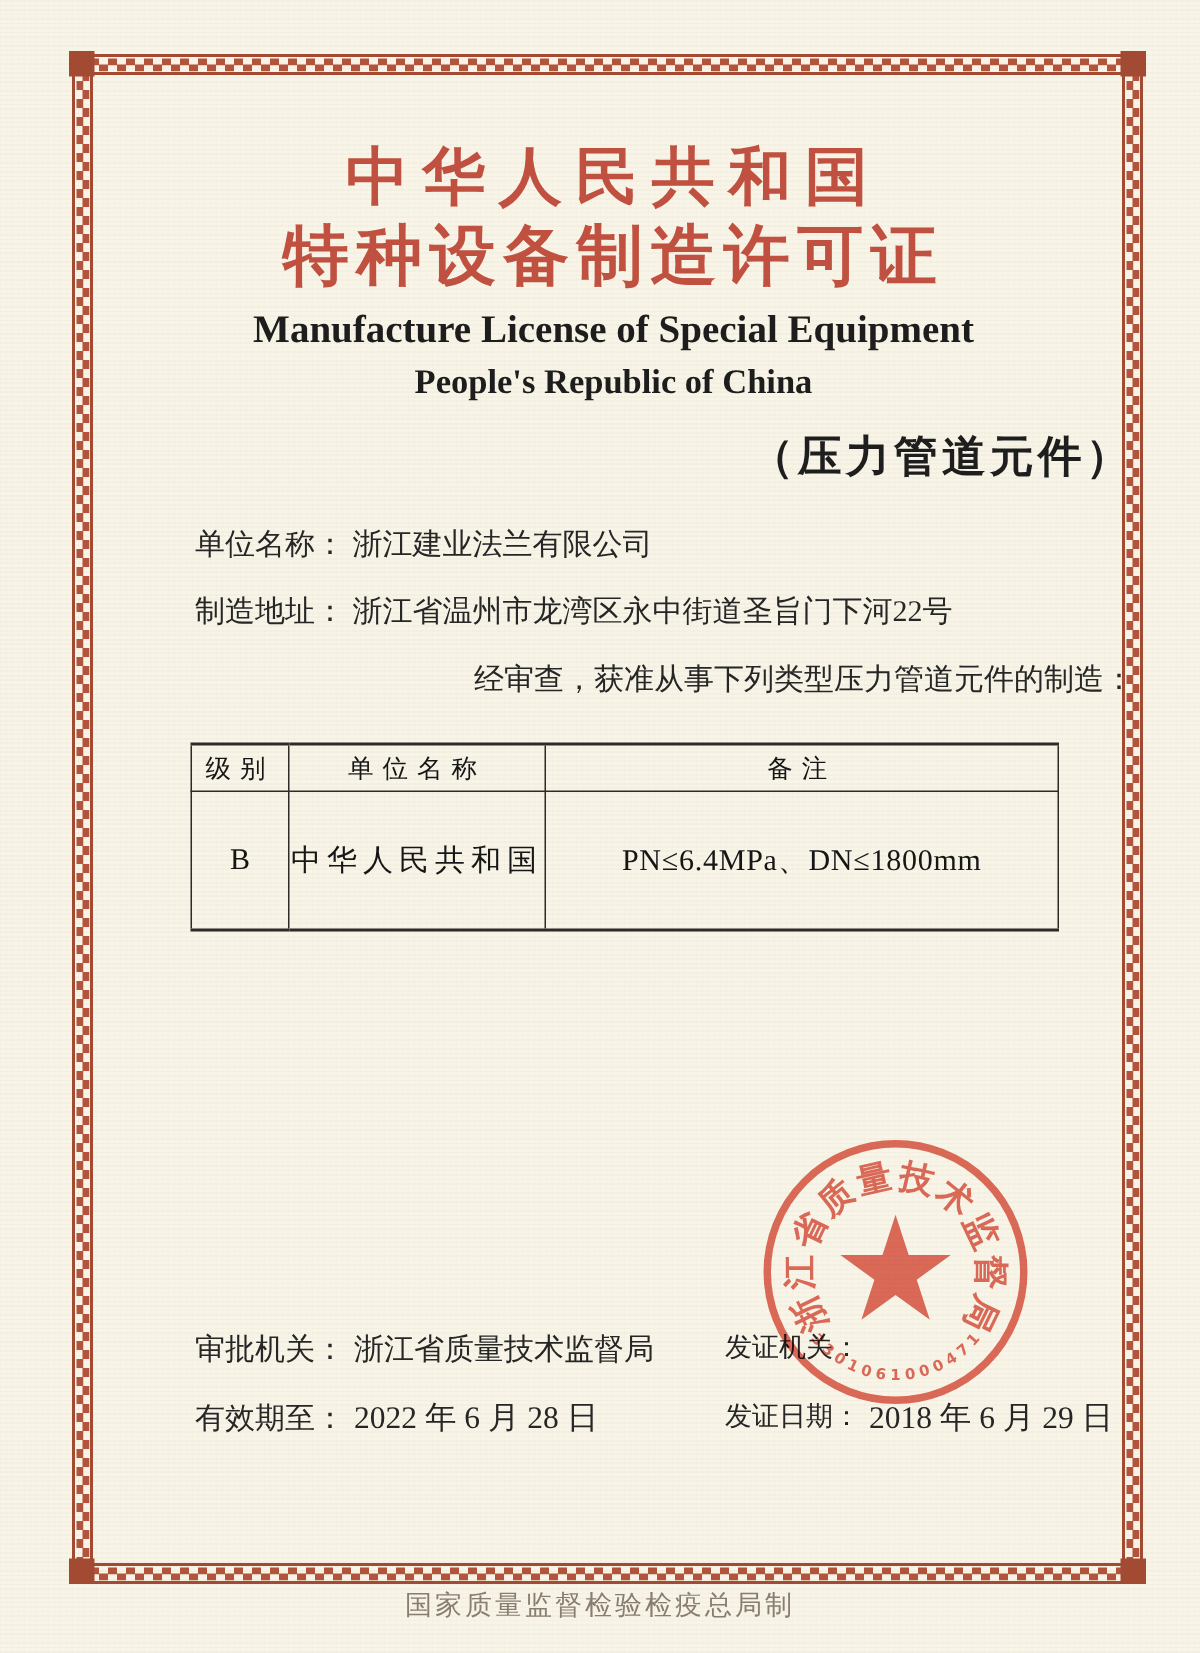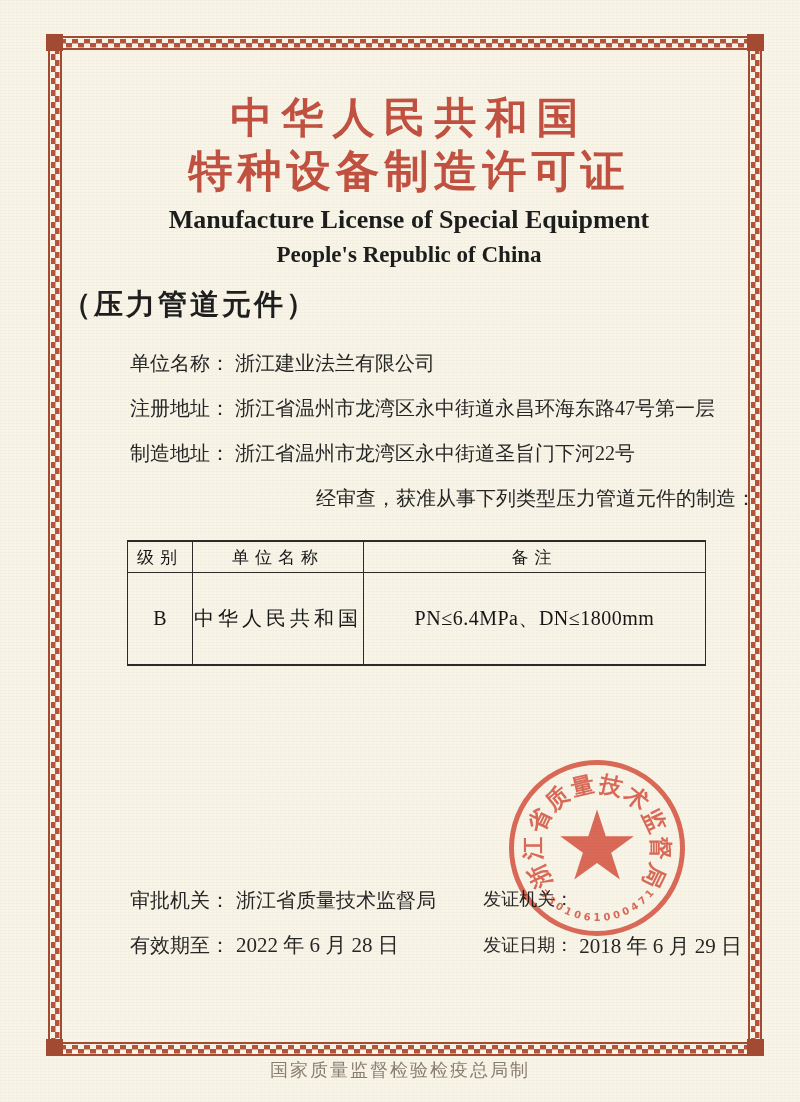--- a/index.html
+++ b/index.html
@@ -57,21 +57,21 @@
   }
   .t1{margin-top:44px;font-size:42px;letter-spacing:9px;}
   .t2{margin-top:4px;font-size:44px;letter-spacing:5px;}
   .title-en{
     text-align:center;font-weight:bold;color:#1d1d1d;
     font-family:"Liberation Serif","DejaVu Serif",serif;
   }
   .e1{margin-top:8px;font-size:26px;}
   .e2{margin-top:7px;font-size:23px;}
   .subtitle{
-    margin-top:17px;text-align:left;font-size:29px;font-weight:bold;
+    margin-top:17px;text-align:right;font-size:29px;font-weight:bold;
     letter-spacing:3px;color:#1e1e1e;
     font-family:Liberation Sans, sans-serif;
   }
   .license-row{margin-top:13px;text-align:right;padding-right:52px;font-size:20px;color:#1e1e1e;}
   .license-no{letter-spacing:.5px;}
   .fields{margin:27px 0 0 68px;font-size:20px;}
   .field-row{margin-bottom:23px;line-height:1.1;white-space:nowrap;}
   .field-label{margin-right:5px;}
   .notice{margin-left:68px;text-indent:44px;font-size:20px;line-height:1.1;text-align:right;}
   
@@ -143,23 +143,20 @@
     <div class="title-cn t1">中华人民共和国</div>
     <div class="title-cn t2">特种设备制造许可证</div>
     <div class="title-en e1">Manufacture License of Special Equipment</div>
     <div class="title-en e2">People's Republic of China</div>
     <div class="subtitle">（压力管道元件）</div>
 
 
     <div class="fields">
       <div class="field-row">
         <span class="field-label">单位名称：</span><span>浙江建业法兰有限公司</span>
-      </div>
-      <div class="field-row">
-        <span class="field-label">注册地址：</span><span>浙江省温州市龙湾区永中街道永昌环海东路47号第一层</span>
       </div>
       <div class="field-row">
         <span class="field-label">制造地址：</span><span>浙江省温州市龙湾区永中街道圣旨门下河22号</span>
       </div>
     </div>
 
     <div class="notice">经审查，获准从事下列类型压力管道元件的制造：</div>
 
     <table class="license-table">
       <colgroup>

